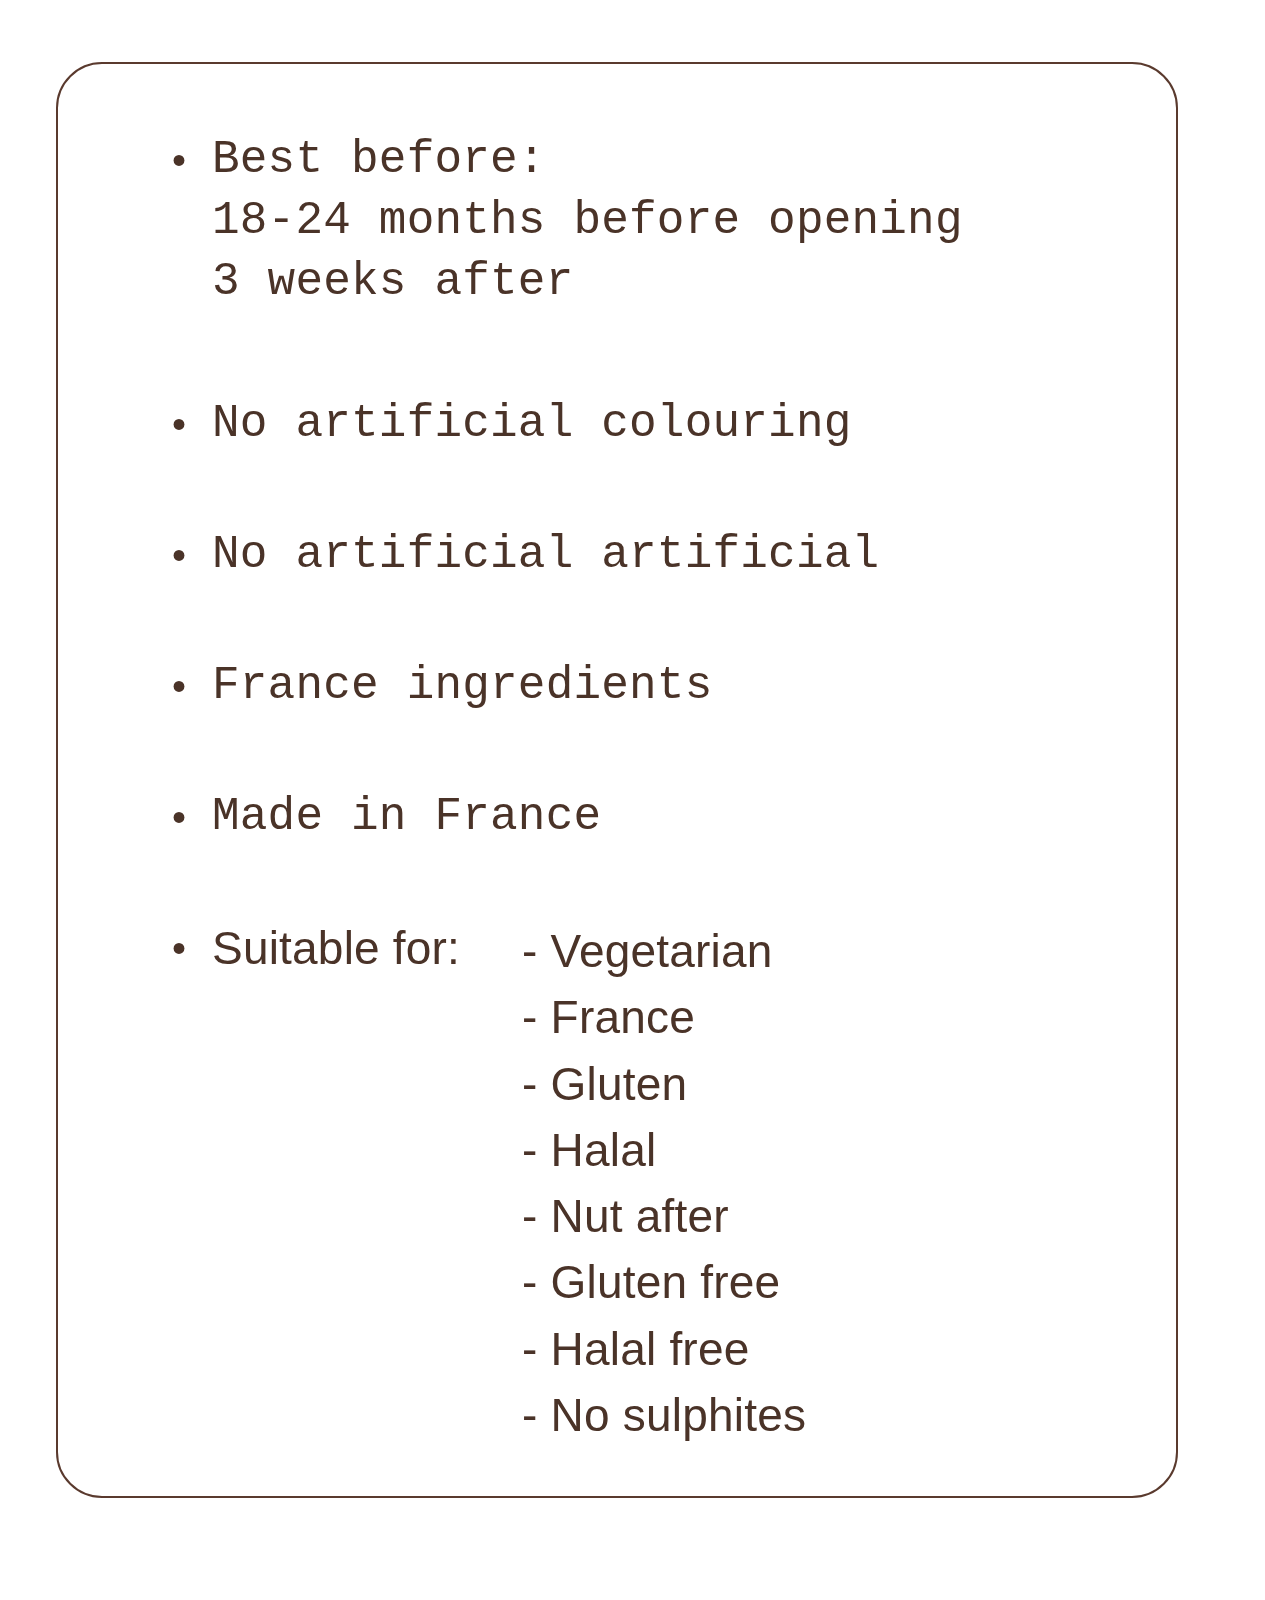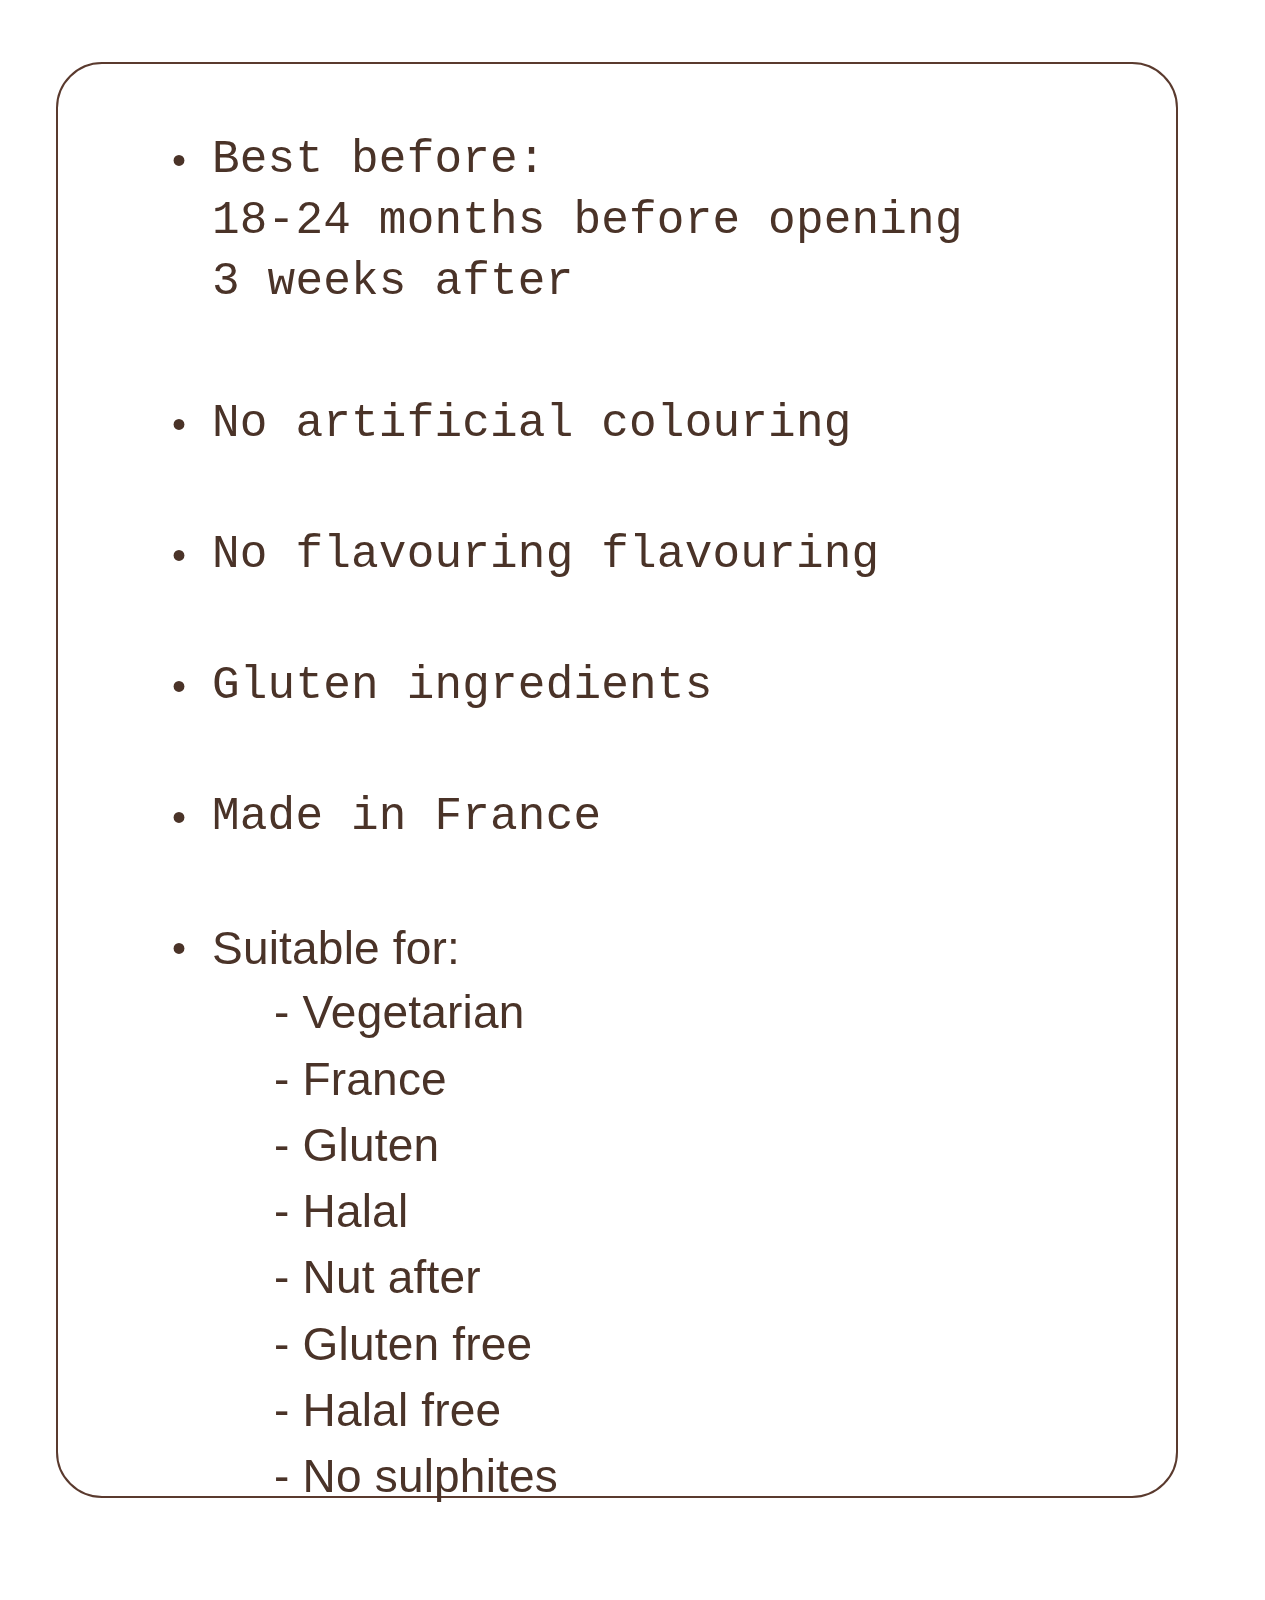--- a/index.html
+++ b/index.html
@@ -59,21 +59,20 @@
     color: #4a3328;
   }
   .bullet-lines .line {
     display: block;
     white-space: pre;
     font-family: Liberation Mono, monospace;
   }
   .suitable-row {
     display: flex;
     align-items: flex-start;
-    flex-direction: column;
   }
   .suitable-label {
     flex: 0 0 auto;
     white-space: pre;
   }
   .suitable-values {
     flex: 1 1 auto;
     padding-left: 62px;
   }
   .suitable-values .dash-line {
@@ -107,28 +106,28 @@
       <li class="bullet-item item-gap-big">
         <span class="bullet-dot">•</span>
         <span class="bullet-lines">
           <span class="line">No artificial colouring</span>
         </span>
       </li>
 
       <li class="bullet-item item-gap-big">
         <span class="bullet-dot">•</span>
         <span class="bullet-lines">
-          <span class="line">No flavouring flavouring</span>
+          <span class="line">No artificial artificial</span>
         </span>
       </li>
 
       <li class="bullet-item item-gap-big">
         <span class="bullet-dot">•</span>
         <span class="bullet-lines">
-          <span class="line">Gluten ingredients</span>
+          <span class="line">France ingredients</span>
         </span>
       </li>
 
       <li class="bullet-item item-gap-big">
         <span class="bullet-dot">•</span>
         <span class="bullet-lines">
           <span class="line">Made in France</span>
         </span>
       </li>
 

